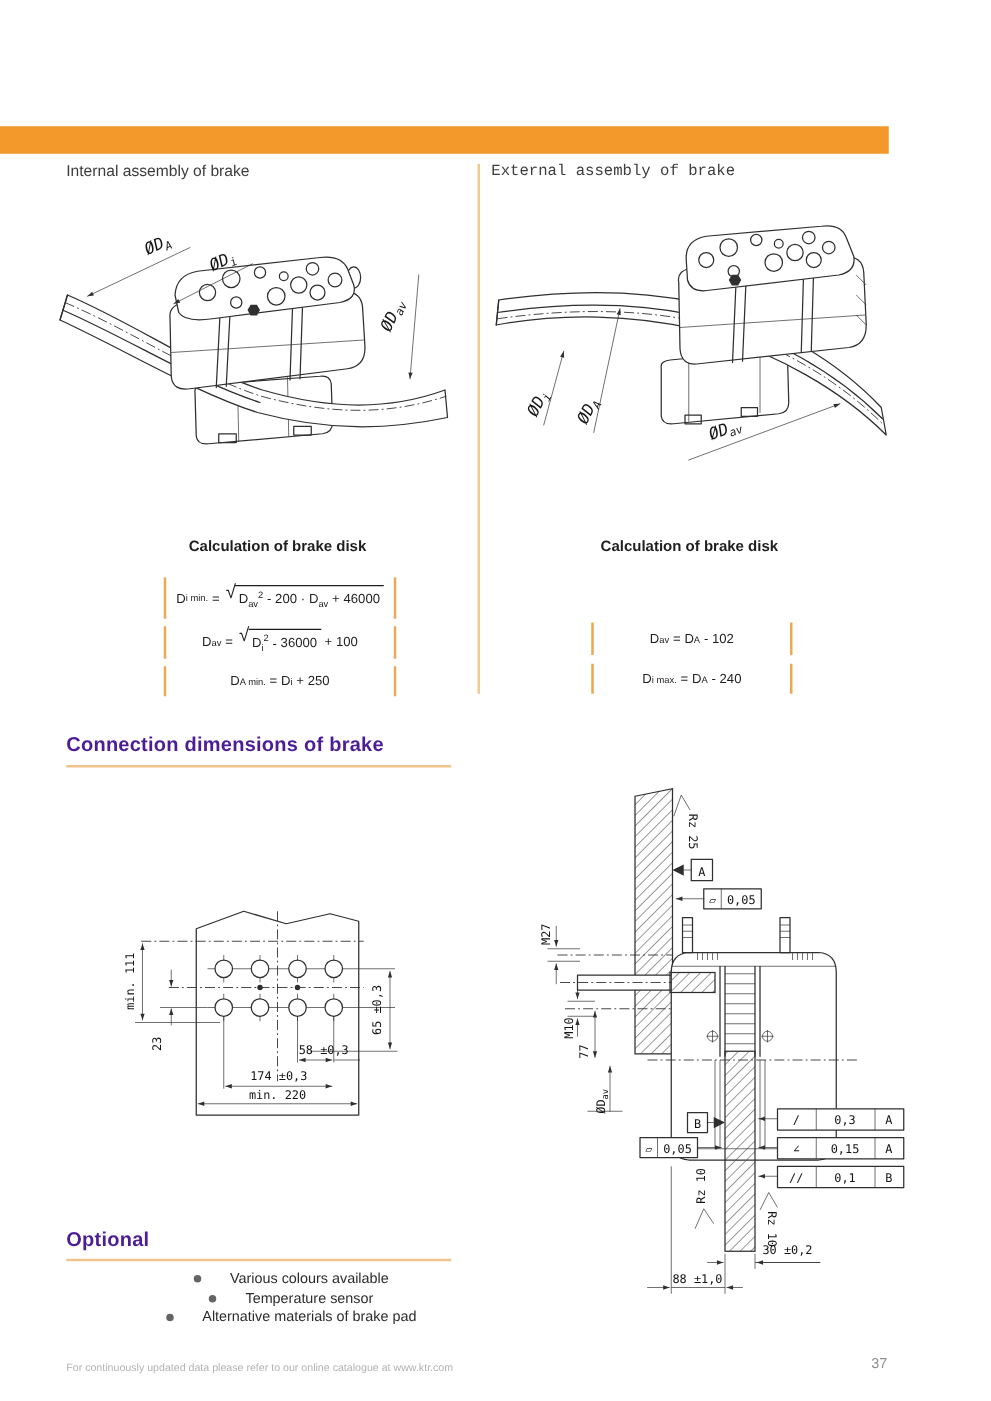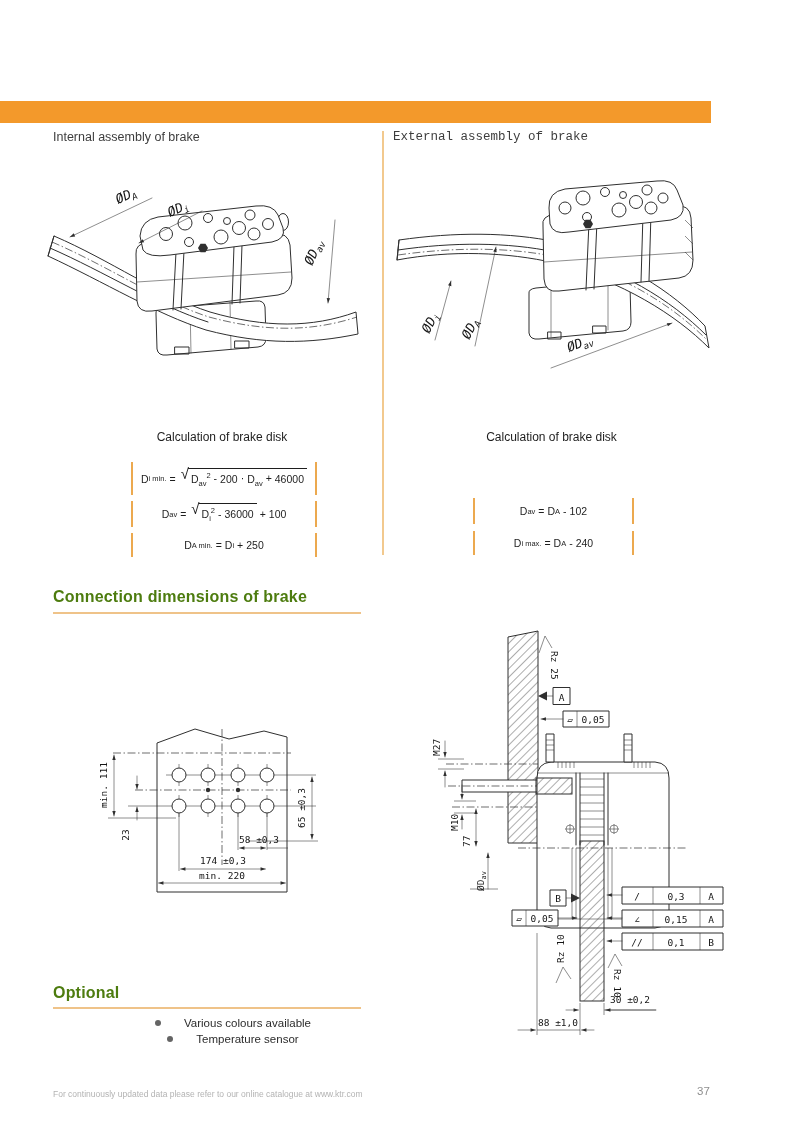--- a/index.html
+++ b/index.html
@@ -2,31 +2,31 @@
 <html><head>
 <meta charset="utf-8">
 <style>
   html,body{margin:0;padding:0;background:#fff;}
   .page{position:relative;width:793px;height:1121px;background:#ffffff;overflow:hidden;
         font-family:"Liberation Sans","DejaVu Sans",sans-serif;color:#222;}
   .abs{position:absolute;}
   .accent-bar{left:0;top:101px;width:711px;height:22px;background:#F3992B;}
   .col-divider{left:382px;top:131px;width:2px;height:424px;background:#F2C98E;}
   .col-title{top:130px;font-size:12.5px;color:#3d3d3d;}
-  .calc-title{top:430px;font-size:12px;font-weight:normal;color:#1e1e1e;text-align:center;}
+  .calc-title{top:430px;font-size:12px;font-weight:bold;color:#1e1e1e;text-align:center;}
   .formula-row{position:absolute;display:flex;align-items:center;justify-content:center;
                border-left:2px solid #ECA94F;border-right:2px solid #ECA94F;
                font-size:10.5px;color:#1e1e1e;white-space:nowrap;}
   .formula-row sub{font-size:7.5px;}
   .formula-row sup{font-size:7.5px;}
   .formula-row .op{margin:0 3px;}
   .sq{display:inline-flex;align-items:flex-start;margin-left:2px;}
   .sqs{font-size:15px;line-height:12px;margin-right:-1px;}
   .rad{border-top:1px solid #1e1e1e;padding:0 3px;line-height:13px;}
-  .h2{font-size:16px;font-weight:bold;color:#4d7c0f;letter-spacing:0.2px;}
+  .h2{font-size:16px;font-weight:bold;color:#4c1d95;letter-spacing:0.2px;}
   .rule{height:2px;background:#EFC389;}
   .opt-list{list-style:none;margin:0;padding:0;font-size:11.5px;color:#2c2c2c;}
   .opt-list li{display:flex;align-items:flex-start;gap:23px;line-height:15.5px;justify-content:center;}
   .blt{flex:0 0 auto;width:6px;height:6px;border-radius:50%;background:#646464;margin-top:4px;}
   .footer{font-size:8.5px;color:#b3b3b3;}
   .pagenum{font-size:11.5px;color:#8f8f8f;}
   svg{position:absolute;overflow:visible;}
   svg text{user-select:none;}
   .s{stroke:#2f2f2f;fill:none;stroke-width:1;stroke-linecap:round;stroke-linejoin:round;}
   .sw{stroke:#2f2f2f;fill:#ffffff;stroke-width:1;stroke-linejoin:round;}
@@ -345,18 +345,22 @@
   <div class="abs rule" style="left:53px;top:1007px;width:308px;"></div>
   <ul class="abs opt-list" style="left:53px;top:1016px;width:360px;">
     <li>
         <span class="blt"></span>
         <span>Various colours available</span>
       </li>
     <li>
         <span class="blt"></span>
         <span>Temperature sensor</span>
       </li>
+    <li>
+        <span class="blt"></span>
+        <span>Alternative materials of brake pad</span>
+      </li>
   </ul>
 
   <div class="abs footer" style="left:53px;top:1089px;">For continuously updated data please refer to our online catalogue at www.ktr.com</div>
   <div class="abs pagenum" style="left:697px;top:1085px;">37</div>
 
 </div>
 
 </body></html>

